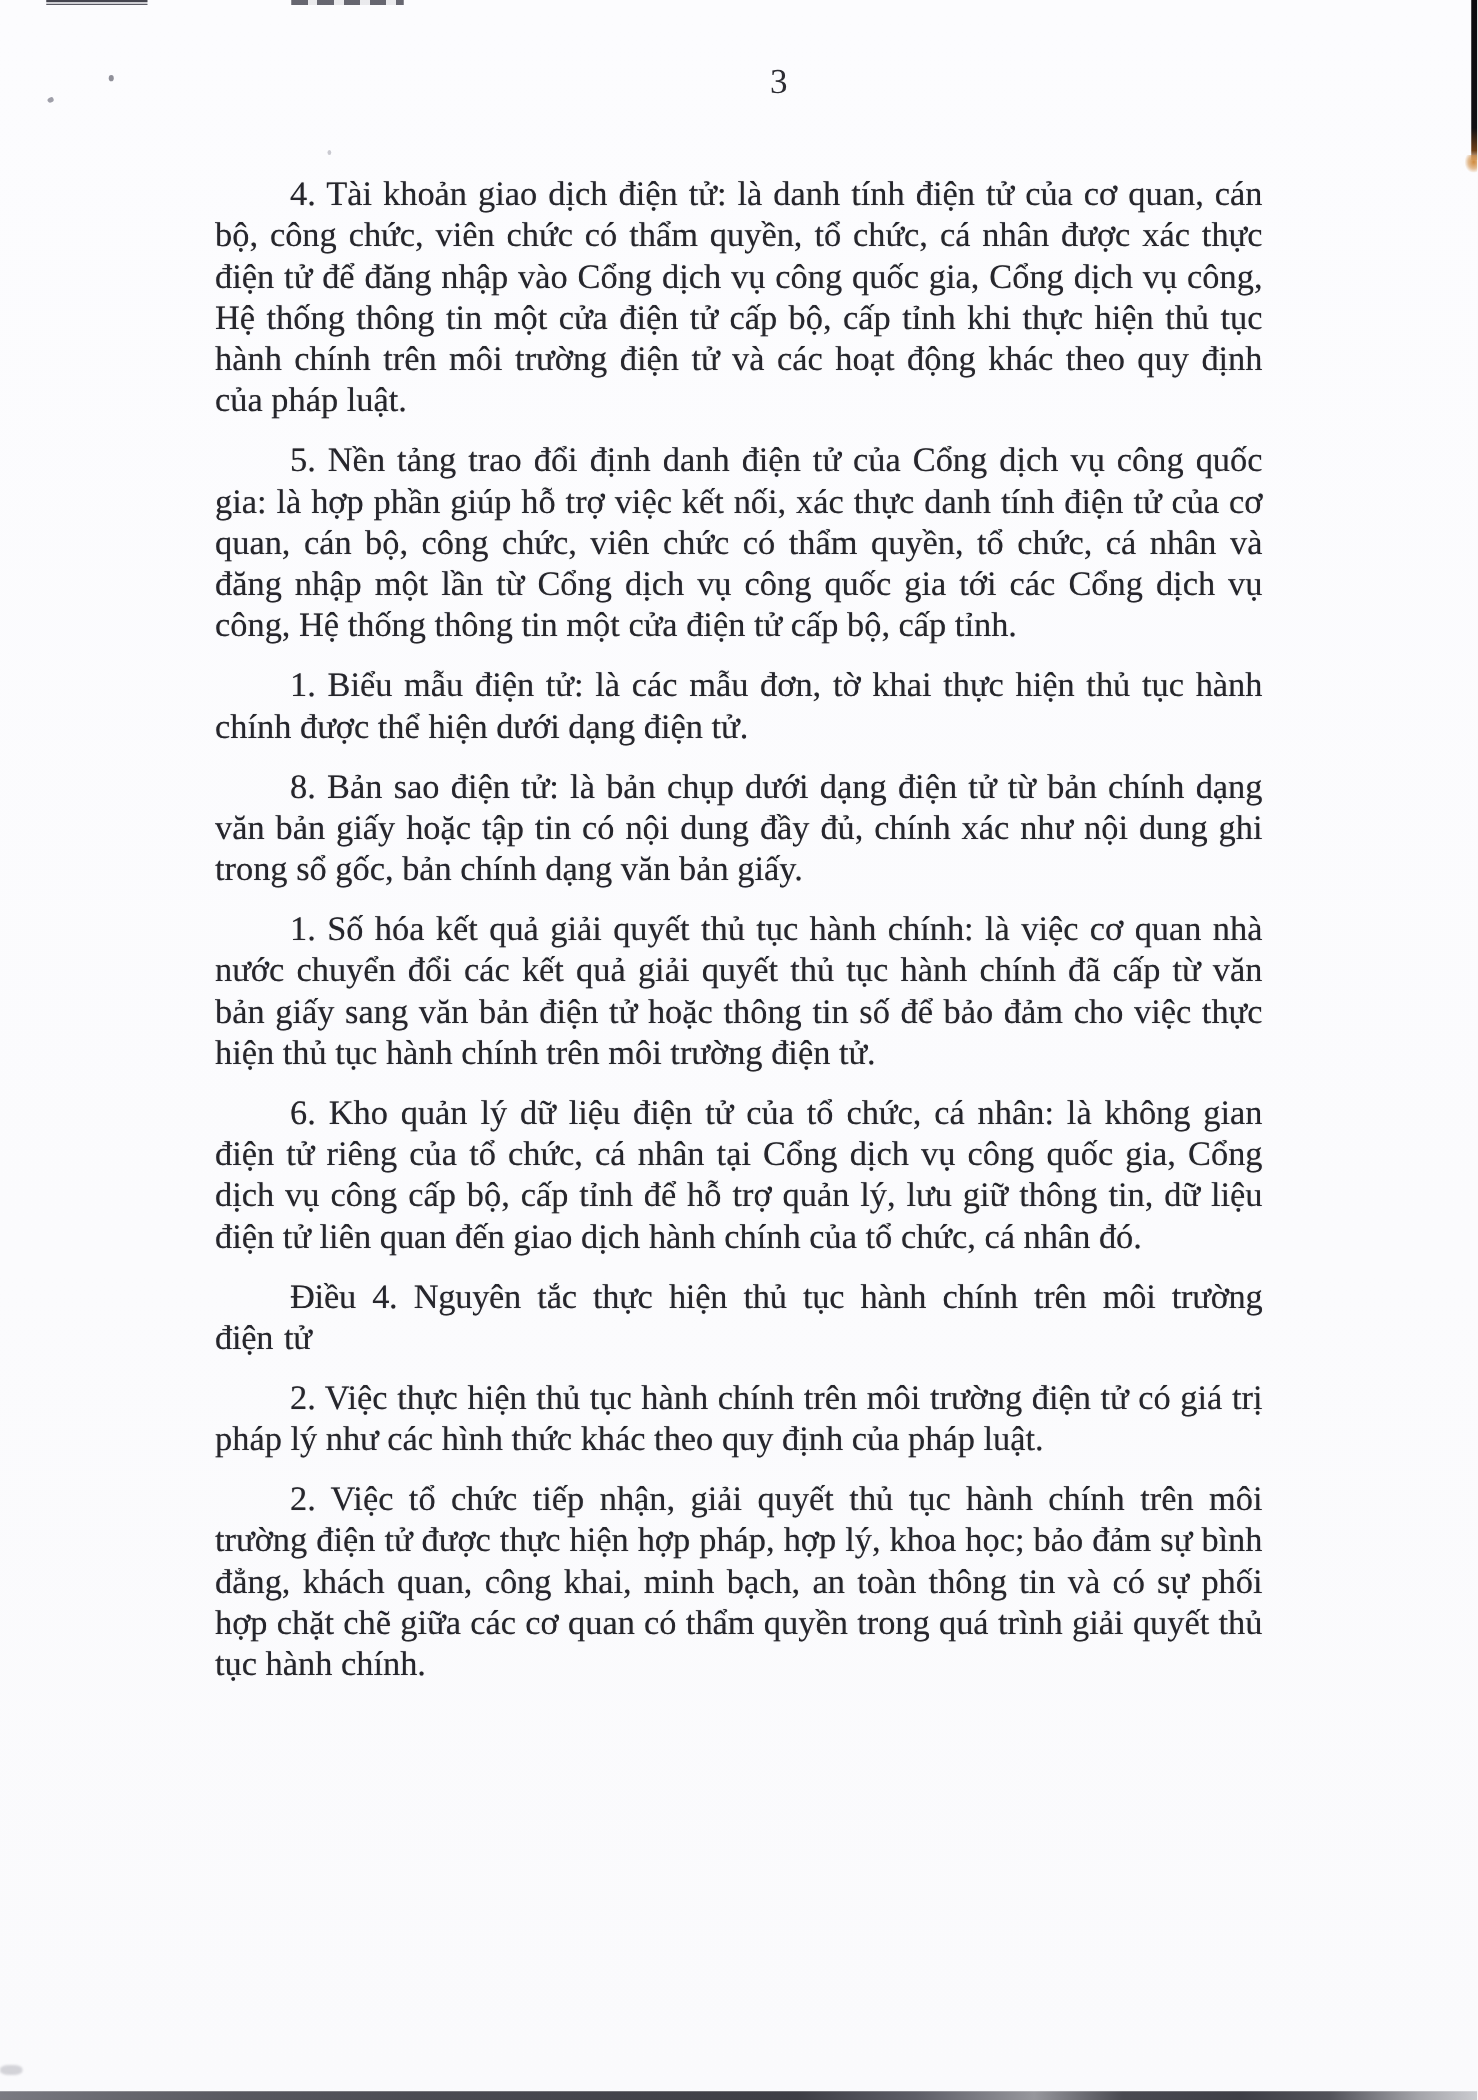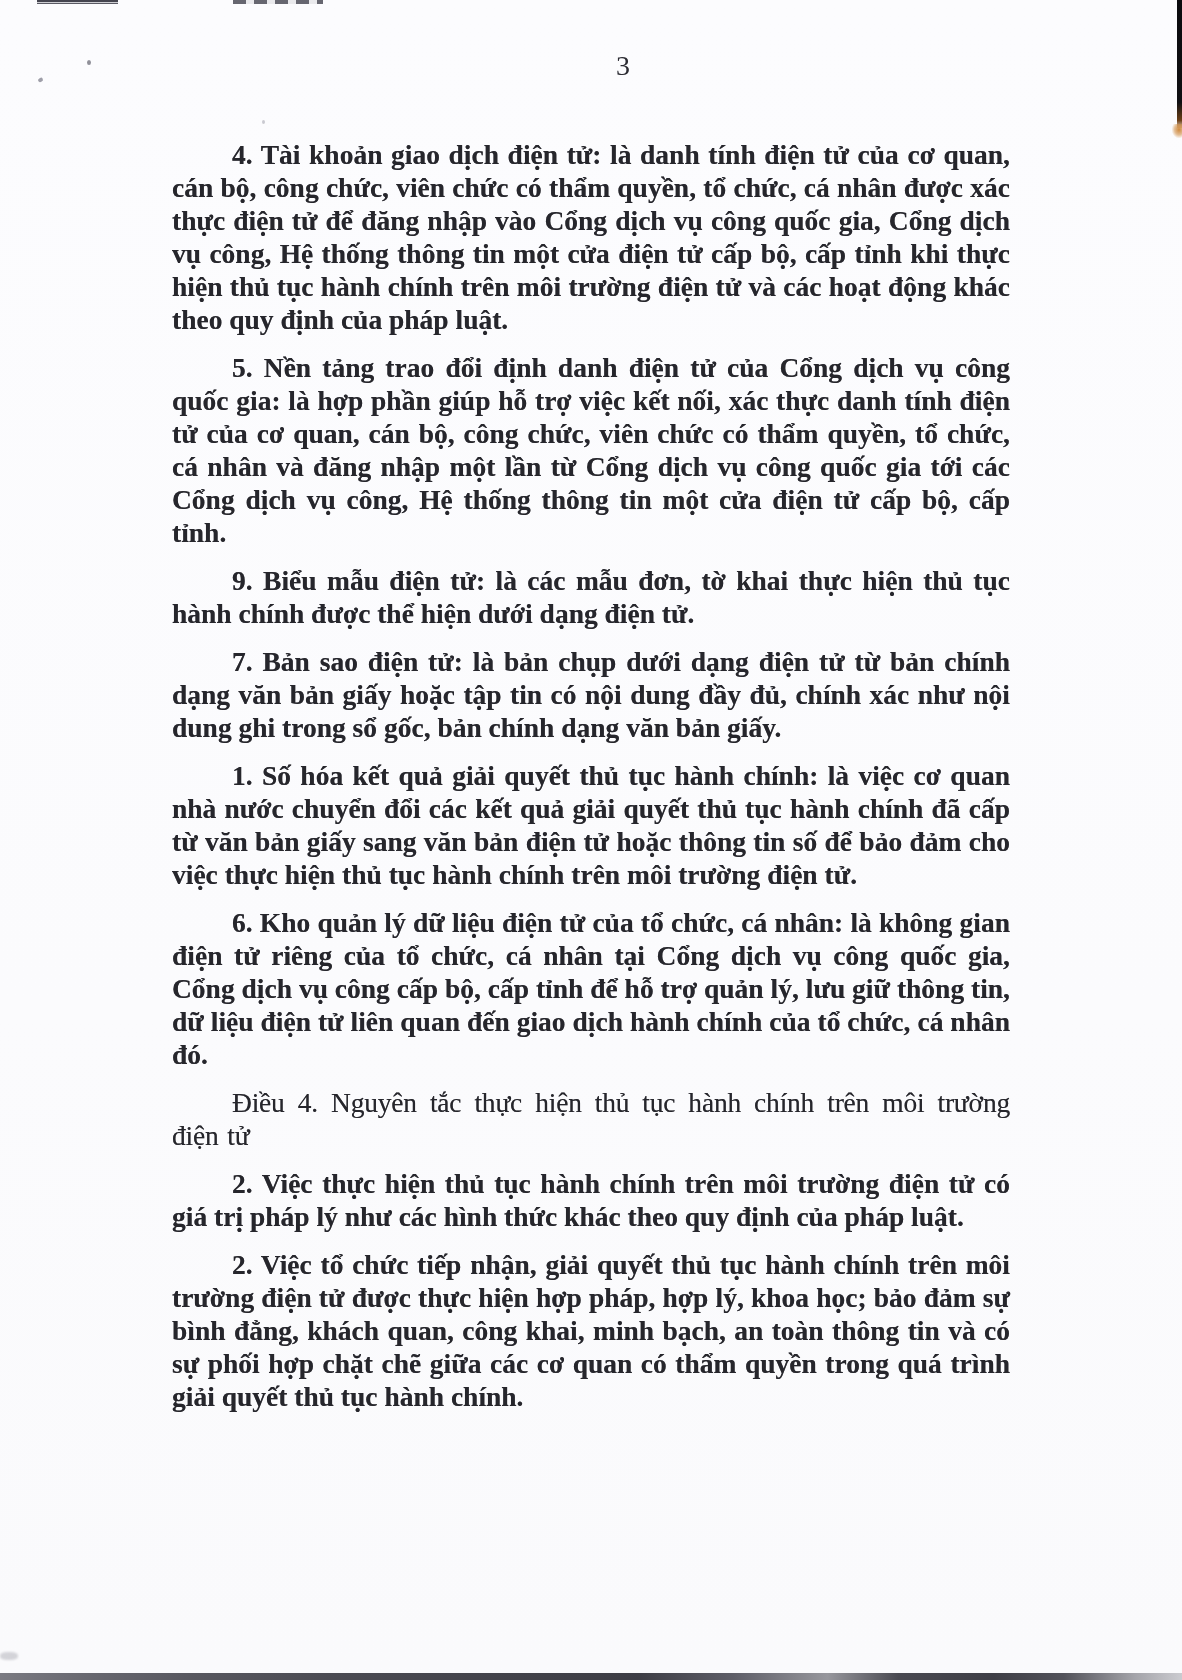--- a/index.html
+++ b/index.html
@@ -29,21 +29,20 @@
     top: 138px;
     width: 838px;
     text-align: justify;
     font-size: 27.5px;
     line-height: 33px;
     text-shadow: 0 0 0.6px rgba(38,38,44,0.55);
   }
   .content p {
     margin: 0 0 15px 0;
     text-indent: 60px;
-    font-weight: bold;
   }
   .content p.heading {
     font-weight: normal;
     letter-spacing: -0.2px;
     word-spacing: 2px;
   }
   
   .artifact { position: absolute; }
   .top-smudge-left {
     left: 37px; top: 0; width: 81px; height: 5px;
@@ -103,22 +102,22 @@
   <div class="artifact speckle-2"></div>
   <div class="artifact speckle-3"></div>
   <div class="artifact bottom-left-smudge"></div>
   <div class="artifact bottom-band"></div>
 
   <div class="page-number">3</div>
 
   <div class="content">
     <p class="para">4. Tài khoản giao dịch điện tử: là danh tính điện tử của cơ quan, cán bộ, công chức, viên chức có thẩm quyền, tổ chức, cá nhân được xác thực điện tử để đăng nhập vào Cổng dịch vụ công quốc gia, Cổng dịch vụ công, Hệ thống thông tin một cửa điện tử cấp bộ, cấp tỉnh khi thực hiện thủ tục hành chính trên môi trường điện tử và các hoạt động khác theo quy định của pháp luật.</p>
     <p class="para">5. Nền tảng trao đổi định danh điện tử của Cổng dịch vụ công quốc gia: là hợp phần giúp hỗ trợ việc kết nối, xác thực danh tính điện tử của cơ quan, cán bộ, công chức, viên chức có thẩm quyền, tổ chức, cá nhân và đăng nhập một lần từ Cổng dịch vụ công quốc gia tới các Cổng dịch vụ công, Hệ thống thông tin một cửa điện tử cấp bộ, cấp tỉnh.</p>
-    <p class="para">9. Biểu mẫu điện tử: là các mẫu đơn, tờ khai thực hiện thủ tục hành chính được thể hiện dưới dạng điện tử.</p>
-    <p class="para">7. Bản sao điện tử: là bản chụp dưới dạng điện tử từ bản chính dạng văn bản giấy hoặc tập tin có nội dung đầy đủ, chính xác như nội dung ghi trong sổ gốc, bản chính dạng văn bản giấy.</p>
+    <p class="para">1. Biểu mẫu điện tử: là các mẫu đơn, tờ khai thực hiện thủ tục hành chính được thể hiện dưới dạng điện tử.</p>
+    <p class="para">8. Bản sao điện tử: là bản chụp dưới dạng điện tử từ bản chính dạng văn bản giấy hoặc tập tin có nội dung đầy đủ, chính xác như nội dung ghi trong sổ gốc, bản chính dạng văn bản giấy.</p>
     <p class="para">1. Số hóa kết quả giải quyết thủ tục hành chính: là việc cơ quan nhà nước chuyển đổi các kết quả giải quyết thủ tục hành chính đã cấp từ văn bản giấy sang văn bản điện tử hoặc thông tin số để bảo đảm cho việc thực hiện thủ tục hành chính trên môi trường điện tử.</p>
     <p class="para">6. Kho quản lý dữ liệu điện tử của tổ chức, cá nhân: là không gian điện tử riêng của tổ chức, cá nhân tại Cổng dịch vụ công quốc gia, Cổng dịch vụ công cấp bộ, cấp tỉnh để hỗ trợ quản lý, lưu giữ thông tin, dữ liệu điện tử liên quan đến giao dịch hành chính của tổ chức, cá nhân đó.</p>
     <p class="para heading">Điều 4. Nguyên tắc thực hiện thủ tục hành chính trên môi trường điện tử</p>
     <p class="para">2. Việc thực hiện thủ tục hành chính trên môi trường điện tử có giá trị pháp lý như các hình thức khác theo quy định của pháp luật.</p>
     <p class="para">2. Việc tổ chức tiếp nhận, giải quyết thủ tục hành chính trên môi trường điện tử được thực hiện hợp pháp, hợp lý, khoa học; bảo đảm sự bình đẳng, khách quan, công khai, minh bạch, an toàn thông tin và có sự phối hợp chặt chẽ giữa các cơ quan có thẩm quyền trong quá trình giải quyết thủ tục hành chính.</p>
   </div>
 
 </div>
 
 </body></html>

